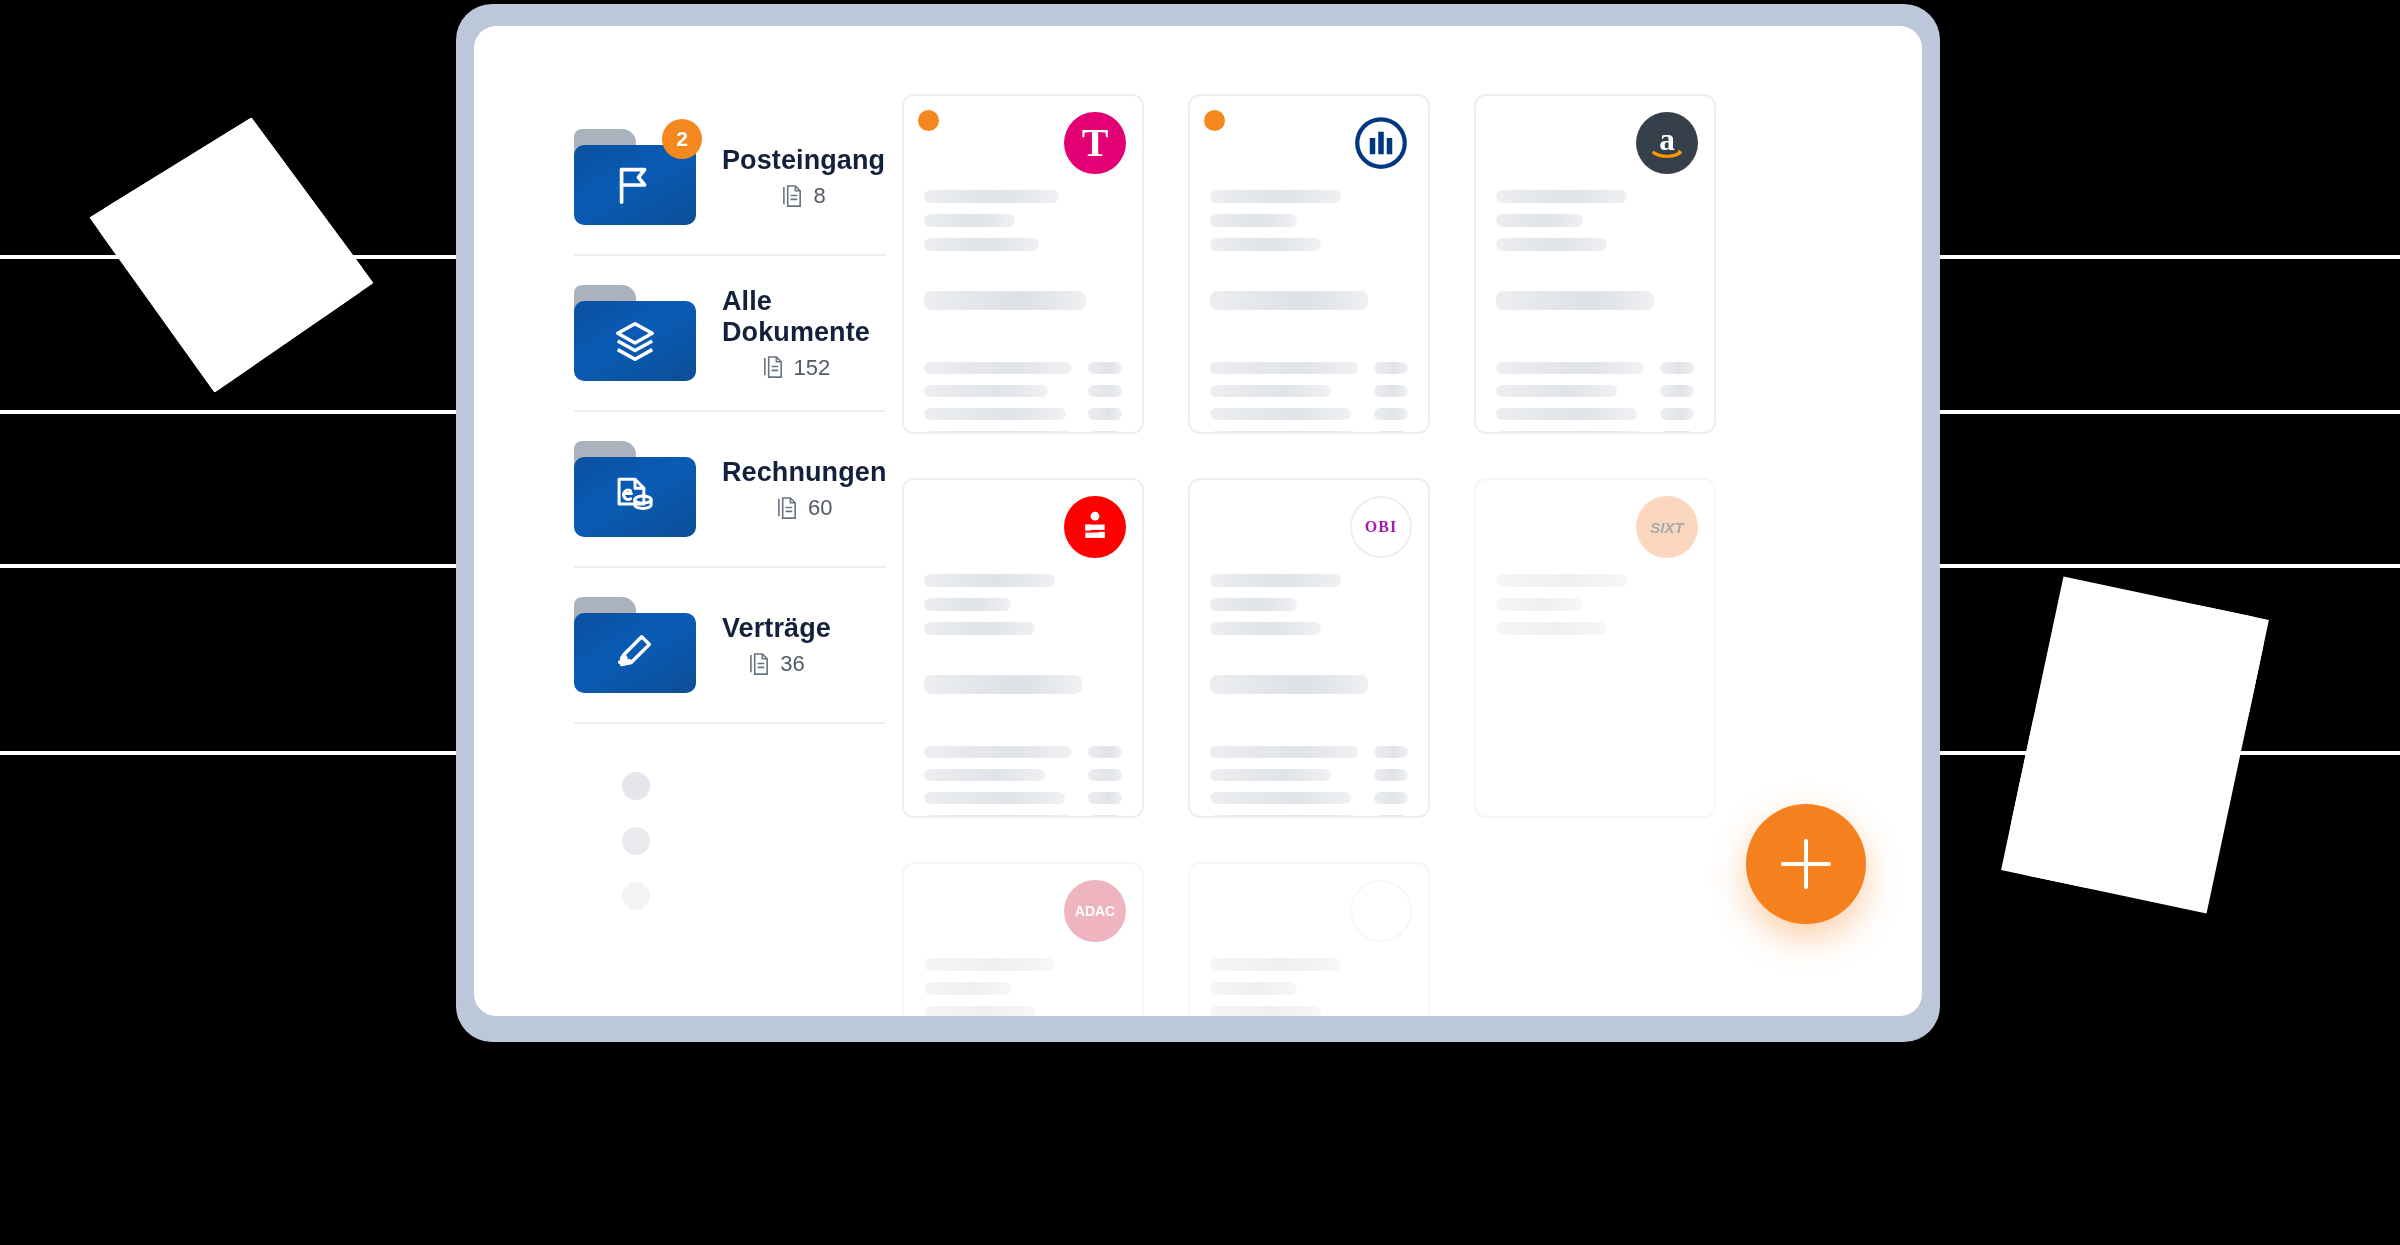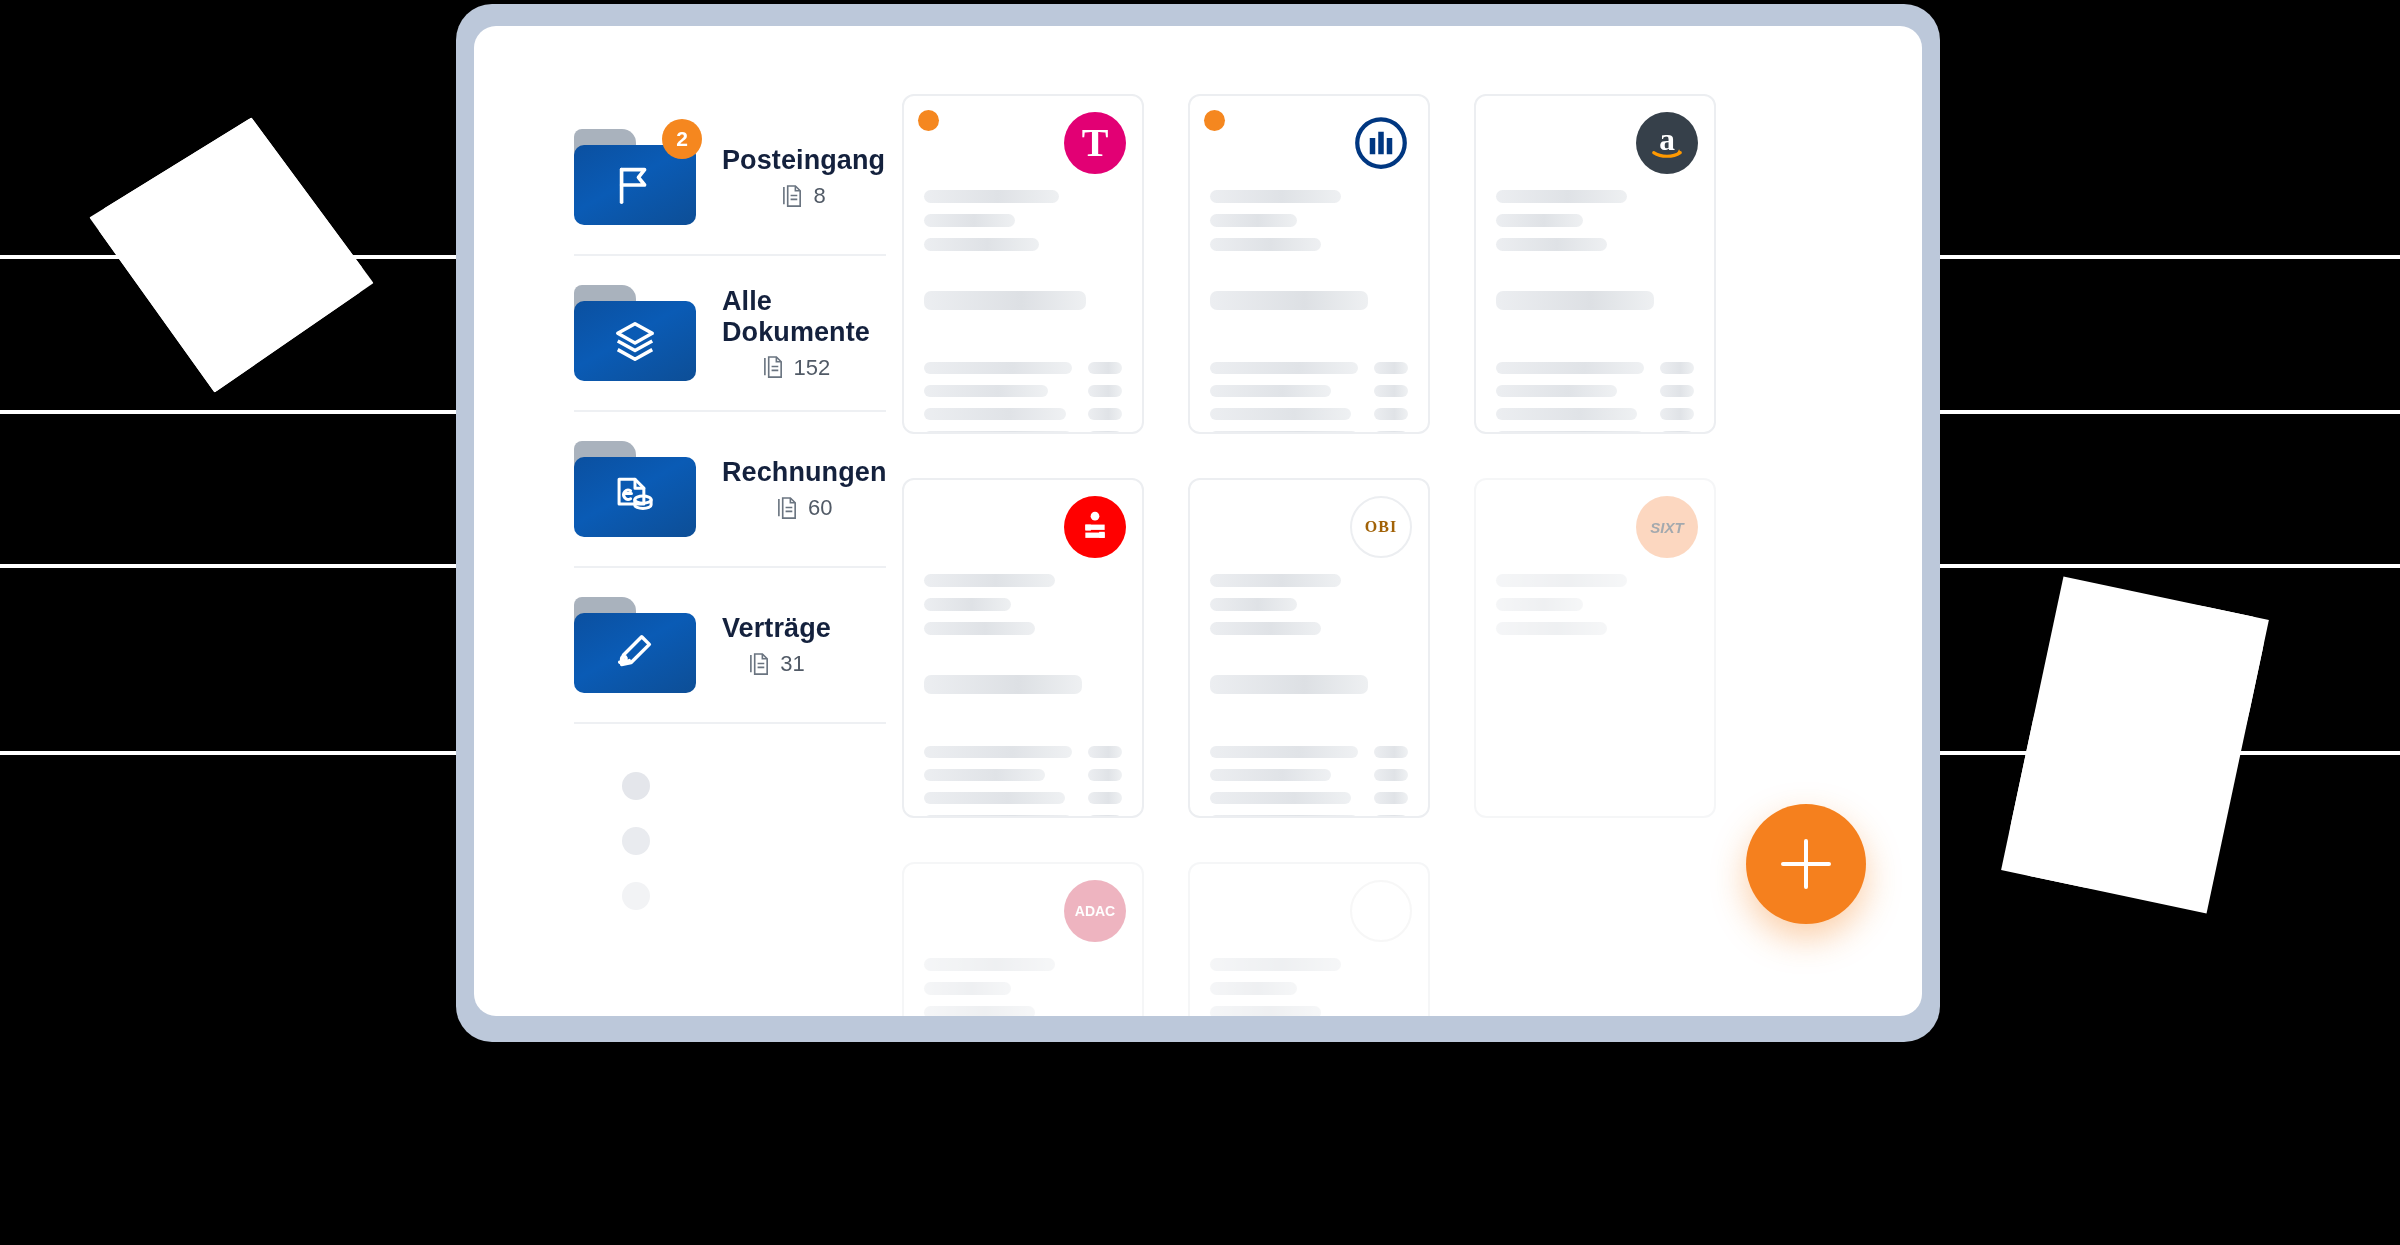--- a/index.html
+++ b/index.html
@@ -144,21 +144,21 @@
     width: 62px; height: 62px; border-radius: 50%;
     display: flex; align-items: center; justify-content: center;
     font-weight: bold;
   }
   .brand-telekom { background: #E20074; color: #fff; }
   .brand-telekom .tlogo { font-size: 40px; font-family: "Liberation Serif", serif; font-weight: bold; line-height: 1; }
   .brand-allianz { background: #fff; }
   .brand-adac { background: #FFD500; color: #121212; font-size: 17px; letter-spacing: -.4px; }
   .brand-amazon { background: #36404A; }
   .brand-sparkasse { background: #FF0000; }
-  .brand-obi { background: #fff; border: 2px solid #eceef1; color: #a16207; font-size: 16px; letter-spacing: 1px; font-family: "Liberation Serif", serif; }
+  .brand-obi { background: #fff; border: 2px solid #eceef1; color: #a21caf; font-size: 16px; letter-spacing: 1px; font-family: "Liberation Serif", serif; }
   .brand-sixt { background: #FAB182; color: #4a5560; font-size: 15px; font-style: italic; }
   .brand-rewe { background: #DE6C83; color: #fff; font-size: 14px; }
   .brand-generic { background: #fff; border: 2px solid #f0f0f0; }
 
   .sk-group { margin-top: 72px; display: flex; flex-direction: column; gap: 11px; }
   .sk {
     height: 13px; border-radius: 7px;
     background: linear-gradient(90deg, #eceef1 0%, #dfe2e6 55%, #eef0f2 100%);
   }
   .sk-block {
@@ -297,21 +297,21 @@
           </div>
           <div class="folder-text">
             <div class="folder-title">Verträge</div>
             <div class="folder-count">
               <svg class="doc-stack-icon" viewBox="0 0 24 26" fill="none" stroke="#6a7480" stroke-width="1.7">
                 <path d="M3 3v18"></path>
                   <path d="M7 2h8l5 5v16H7z"></path>
                   <path d="M15 2v5h5"></path>
                   <path d="M10 12h7M10 16h7"></path>
               </svg>
-              <span>31</span>
+              <span>36</span>
             </div>
           </div>
         </div>
 
         <div class="dot-list">
           <div class="ph-dot d1"></div>
           <div class="ph-dot d2"></div>
           <div class="ph-dot d3"></div>
         </div>
       </div>

